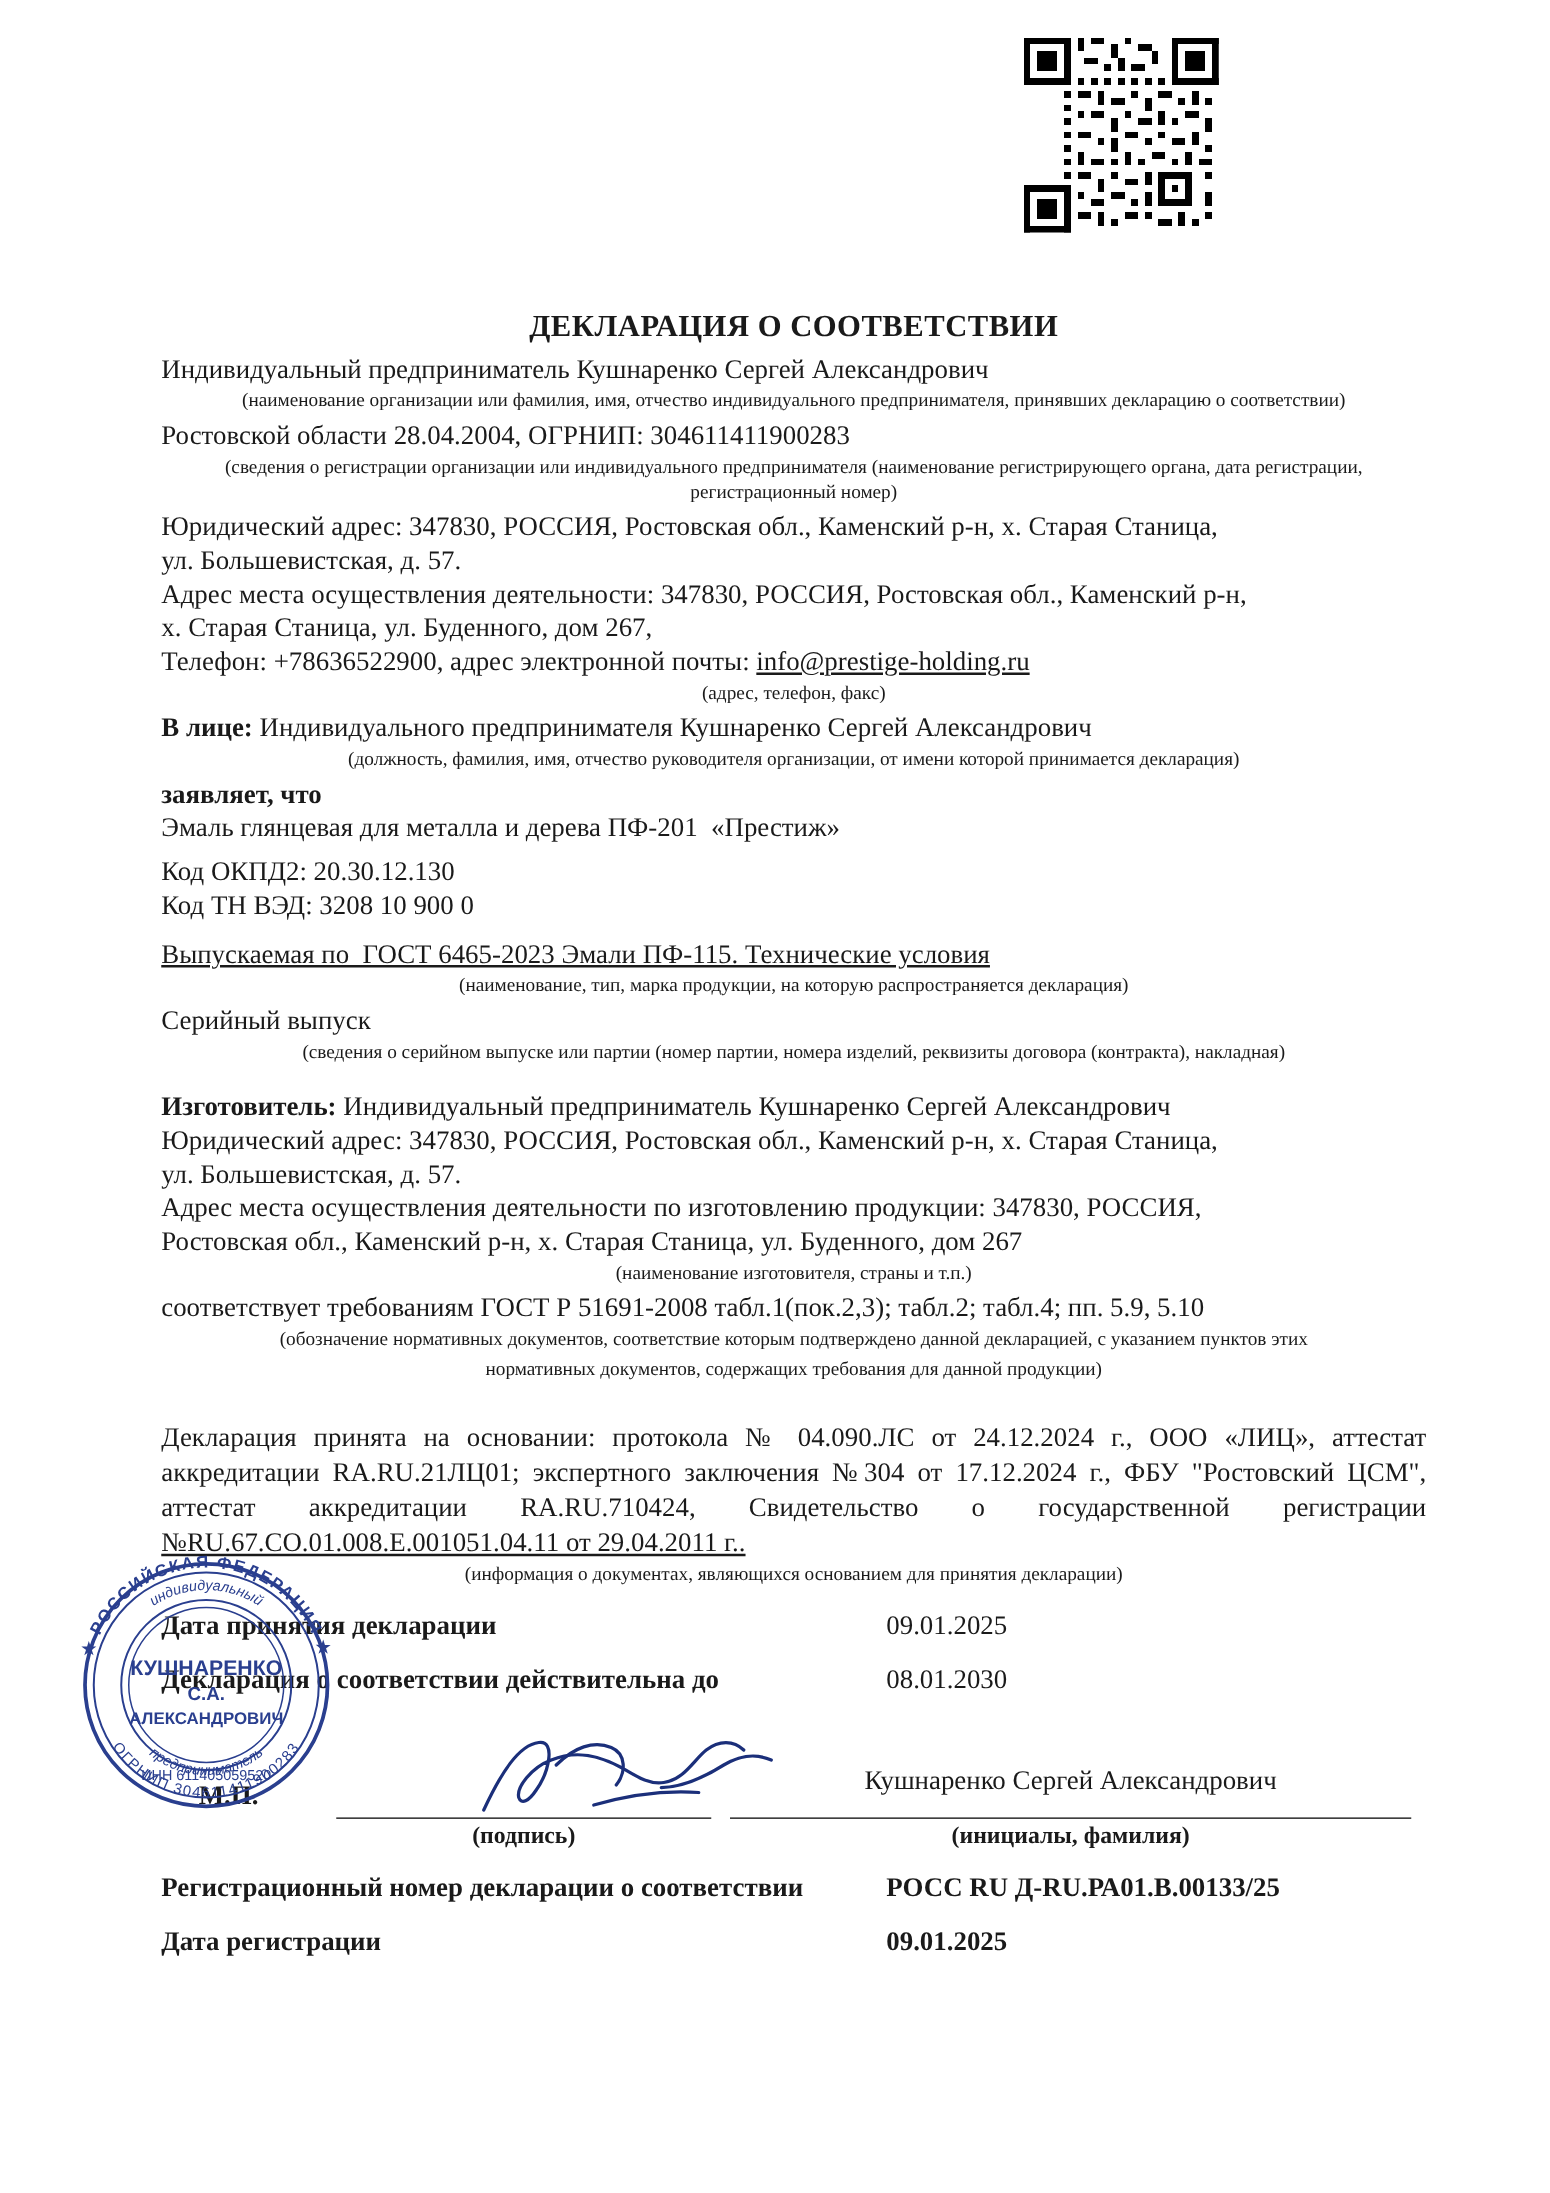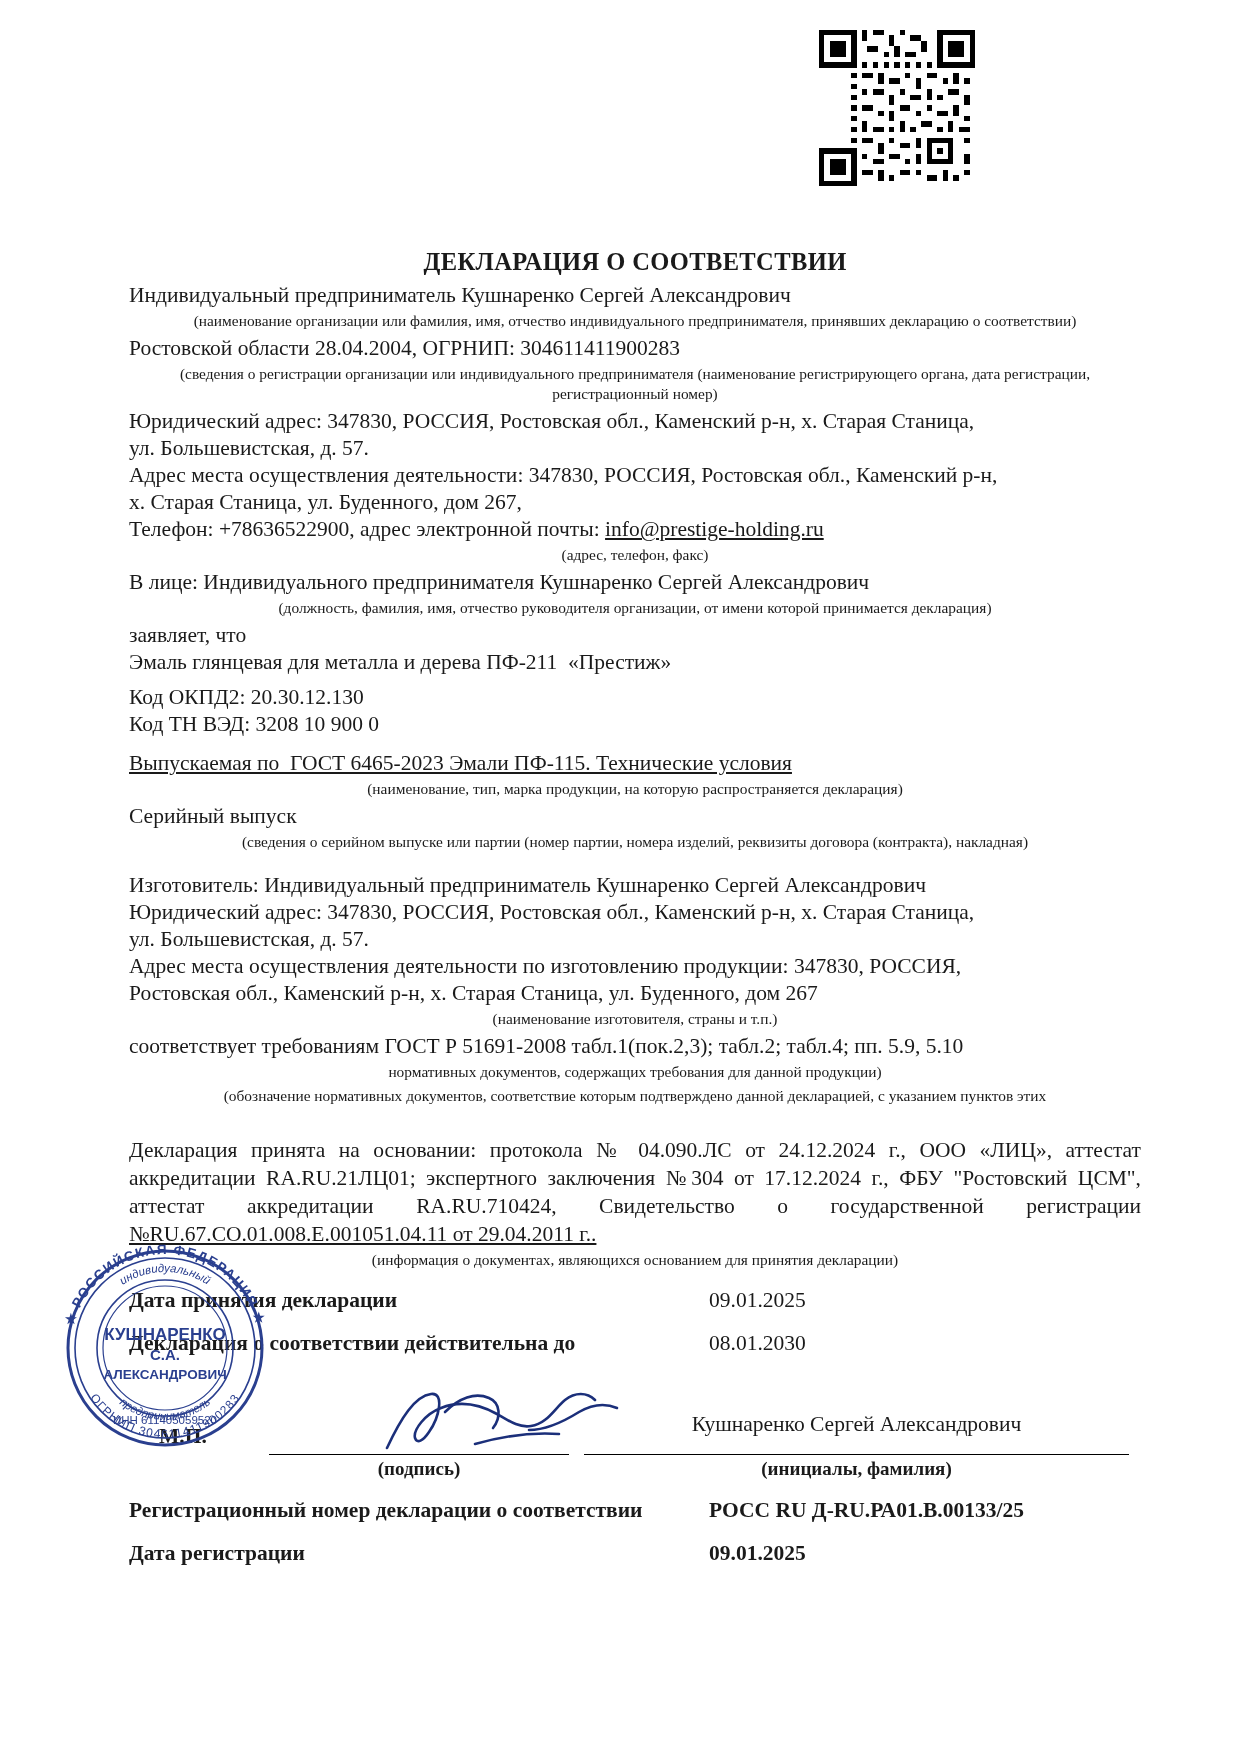--- a/index.html
+++ b/index.html
@@ -55,21 +55,21 @@
     white-space: pre-wrap;
   }
 
   .caption {
     font-size: 15.4px;
     line-height: 20px;
     text-align: center;
     margin: 2px 0 4px 0;
   }
 
-  .b { font-weight: normal; }
+  .b { font-weight: bold; }
   .uline { text-decoration: underline; margin-top: 12px; }
 
   .gap-sm { height: 8px; }
   .gap-md { height: 16px; }
   .gap-lg { height: 26px; }
 
   .justified {
     text-align: justify;
     text-align-last: left;
     font-size: 21.5px;
@@ -301,21 +301,21 @@
     <p class="line">ул. Большевистская, д. 57.</p>
     <p class="line">Адрес места осуществления деятельности: 347830, РОССИЯ, Ростовская обл., Каменский р-н,</p>
     <p class="line">х. Старая Станица, ул. Буденного, дом 267,</p>
     <p class="line"><span>Телефон: +78636522900, адрес электронной почты: </span><span class="uline">info@prestige-holding.ru</span></p>
     <p class="caption">(адрес, телефон, факс)</p>
 
     <p class="line"><span class="b">В лице:</span><span> Индивидуального предпринимателя Кушнаренко Сергей Александрович</span></p>
     <p class="caption">(должность, фамилия, имя, отчество руководителя организации, от имени которой принимается декларация)</p>
 
     <p class="line b">заявляет, что</p>
-    <p class="line">Эмаль глянцевая для металла и дерева ПФ-211  «Престиж»</p>
+    <p class="line">Эмаль глянцевая для металла и дерева ПФ-201  «Престиж»</p>
 
     <div class="gap-sm"></div>
 
     <p class="line">Код ОКПД2: 20.30.12.130</p>
     <p class="line">Код ТН ВЭД: 3208 10 900 0</p>
     <p class="line uline">Выпускаемая по  ГОСТ 6465-2023 Эмали ПФ-115. Технические условия</p>
     <p class="caption">(наименование, тип, марка продукции, на которую распространяется декларация)</p>
 
     <p class="line">Серийный выпуск</p>
     <p class="caption">(сведения о серийном выпуске или партии (номер партии, номера изделий, реквизиты договора (контракта), накладная)</p>
@@ -323,22 +323,22 @@
     <div class="gap-md"></div>
 
     <p class="line"><span class="b">Изготовитель:</span><span> Индивидуальный предприниматель Кушнаренко Сергей Александрович</span></p>
     <p class="line">Юридический адрес: 347830, РОССИЯ, Ростовская обл., Каменский р-н, х. Старая Станица,</p>
     <p class="line">ул. Большевистская, д. 57.</p>
     <p class="line">Адрес места осуществления деятельности по изготовлению продукции: 347830, РОССИЯ,</p>
     <p class="line">Ростовская обл., Каменский р-н, х. Старая Станица, ул. Буденного, дом 267</p>
     <p class="caption">(наименование изготовителя, страны и т.п.)</p>
 
     <p class="line">соответствует требованиям ГОСТ Р 51691-2008 табл.1(пок.2,3); табл.2; табл.4; пп. 5.9, 5.10</p>
+    <p class="caption">(обозначение нормативных документов, соответствие которым подтверждено данной декларацией, с указанием пунктов этих</p>
     <p class="caption">нормативных документов, содержащих требования для данной продукции)</p>
-    <p class="caption">(обозначение нормативных документов, соответствие которым подтверждено данной декларацией, с указанием пунктов этих</p>
 
     <div class="gap-lg"></div>
 
     <p class="justified"><span>Декларация принята на основании: протокола № 04.090.ЛС от 24.12.2024 г., ООО «ЛИЦ», аттестат аккредитации RA.RU.21ЛЦ01; экспертного заключения №304  от 17.12.2024 г.,  ФБУ "Ростовский ЦСМ", аттестат аккредитации RA.RU.710424, Свидетельство о государственной регистрации </span><span class="uline">№RU.67.СО.01.008.Е.001051.04.11 от 29.04.2011 г..</span></p>
     <p class="caption">(информация о документах, являющихся основанием для принятия декларации)</p>
 
     <div class="field-row">
       <div class="field-label">Дата принятия декларации</div>
       <div class="field-value">09.01.2025</div>
     </div>

